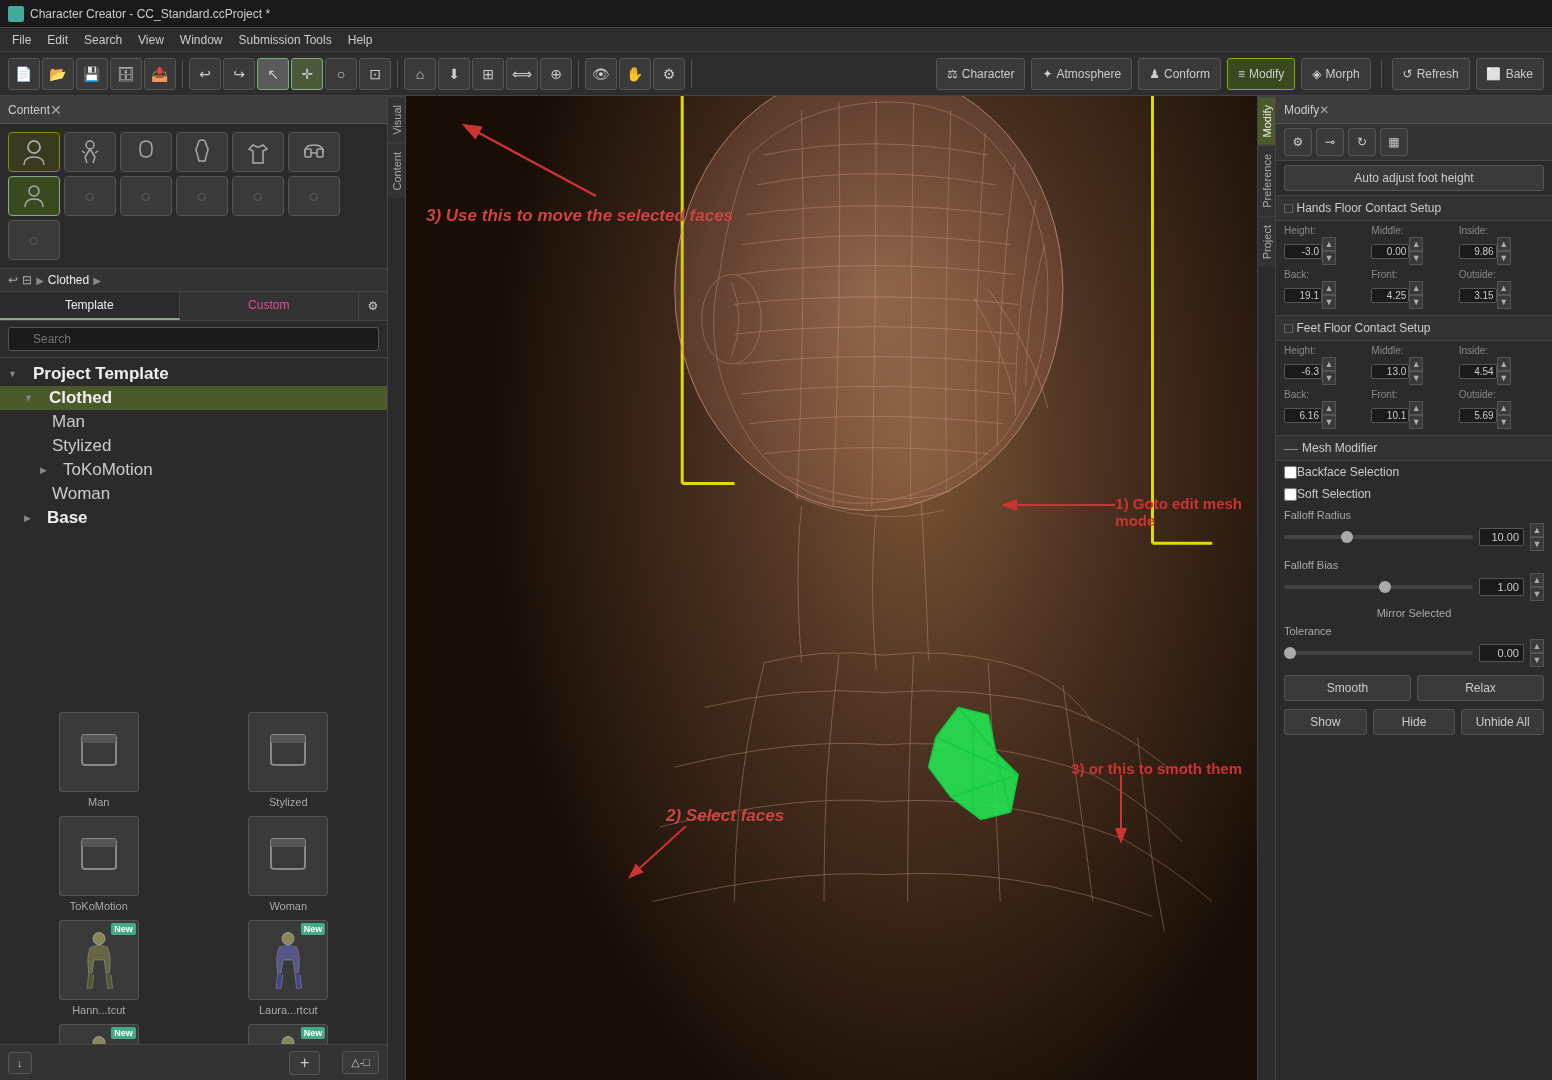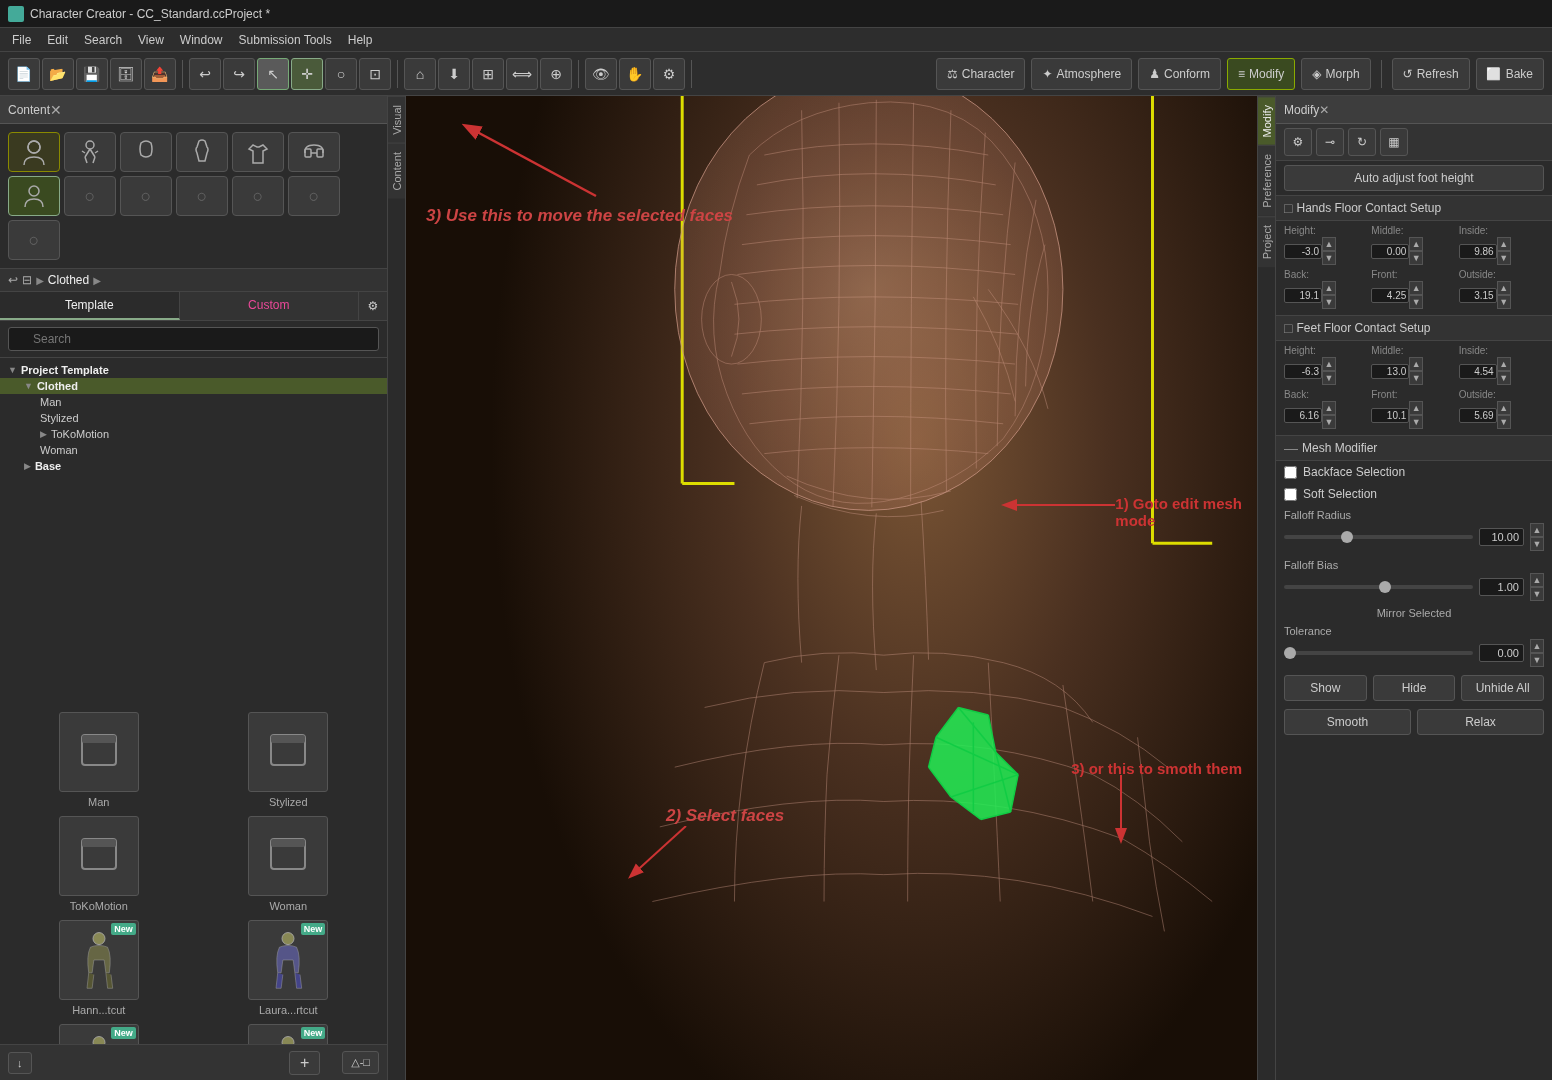--- a/index.html
+++ b/index.html
@@ -44,21 +44,21 @@
     .tab.active { background: #2b2b2b; color: #eee; border-bottom: 2px solid #8a8; }
     .tab-settings { width: 28px; background: #333; display: flex; align-items: center; justify-content: center; cursor: pointer; }
     
     #search-bar { padding: 6px 8px; border-bottom: 1px solid #444; }
     #search-bar input { width: 100%; background: #1a1a1a; border: 1px solid #555; border-radius: 3px; padding: 4px 8px; color: #ccc; font-size: 12px; }
     
     #file-tree { flex: 1; overflow-y: auto; padding: 4px 0; }
     .tree-item { padding: 2px 8px; cursor: pointer; display: flex; align-items: center; gap: 4px; }
     .tree-item.selected { background: #4a5a2a; }
     .tree-arrow { font-size: 9px; color: #888; }
-    .tree-label { font-size: 11px; color: #ccc; }
+    .tree-label { font-size: 17px; color: #ccc; margin-left: 12px; }
     .tree-label.folder { color: #eee; font-weight: bold; }
     
     #thumbnail-grid { display: grid; grid-template-columns: 1fr 1fr; gap: 8px; padding: 8px; overflow-y: auto; flex: 0 0 auto; max-height: 340px; }
     .thumb-item { display: flex; flex-direction: column; align-items: center; gap: 4px; cursor: pointer; }
     .thumb-box { width: 80px; height: 80px; background: #3a3a3a; border: 1px solid #555; border-radius: 3px; display: flex; align-items: center; justify-content: center; font-size: 28px; color: #888; position: relative; overflow: hidden; }
     .thumb-box .new-badge { position: absolute; top: 2px; right: 2px; background: #4a8; color: #fff; font-size: 9px; padding: 1px 3px; border-radius: 2px; font-weight: bold; }
     .thumb-label { font-size: 11px; color: #aaa; text-align: center; }
     
     #bottom-toolbar { height: 36px; background: #333; border-top: 1px solid #444; display: flex; align-items: center; padding: 0 8px; gap: 8px; }
     .bottom-btn { background: #3a3a3a; border: 1px solid #555; border-radius: 3px; padding: 4px 8px; cursor: pointer; color: #ccc; font-size: 11px; }
@@ -82,21 +82,21 @@
     
     #modify-header { background: #3d3d3d; height: 28px; display: flex; align-items: center; padding: 0 8px; border-bottom: 1px solid #555; }
     
     #modify-toolbar { display: flex; align-items: center; padding: 4px 8px; gap: 4px; border-bottom: 1px solid #444; background: #333; }
     .modify-tool-btn { width: 28px; height: 28px; background: #3a3a3a; border: 1px solid #555; border-radius: 3px; display: flex; align-items: center; justify-content: center; cursor: pointer; color: #ccc; font-size: 12px; }
     
     .section-header { background: #333; padding: 4px 8px; display: flex; align-items: center; gap: 4px; border-bottom: 1px solid #444; font-size: 12px; color: #ccc; cursor: pointer; }
     .section-header .minus { color: #888; font-size: 14px; }
     .spin-btn { background: #3a3a3a; border: 1px solid #555; width: 14px; height: 14px; display: flex; align-items: center; justify-content: center; cursor: pointer; font-size: 9px; color: #aaa; }
     
-    .checkbox-row { display: flex; align-items: center; padding: 4px 8px; gap: 6px; }
+    .checkbox-row { display: flex; align-items: center; padding: 4px 8px; }
     .checkbox-row input[type=checkbox] { accent-color: #6a6; width: 13px; height: 13px; }
     .checkbox-label { font-size: 12px; color: #ccc; }
     
     .slider-section { padding: 4px 8px; }
     .slider-label { font-size: 11px; color: #aaa; margin-bottom: 2px; }
     .slider-row { display: flex; align-items: center; gap: 6px; }
     .slider-track { flex: 1; height: 4px; background: #444; border-radius: 2px; position: relative; }
     .slider-thumb { width: 12px; height: 12px; background: #aaa; border-radius: 50%; position: absolute; top: -4px; left: 0%; cursor: pointer; }
     .slider-input { background: #1a1a1a; border: 1px solid #555; border-radius: 2px; color: #ccc; font-size: 11px; width: 45px; padding: 2px 4px; text-align: right; }
     
@@ -795,28 +795,28 @@
           </div>
           <input class="slider-input" type="text" value="0.00" style="">
           <div style="display:flex;flex-direction:column;">
             <div class="spin-btn">▲</div>
             <div class="spin-btn">▼</div>
           </div>
         </div>
       </div>
 
       <div class="action-row">
+        <button class="action-btn">Smooth</button>
+        <button class="action-btn">Relax</button>
+      </div>
+
+      <div class="action-row">
         <button class="action-btn">Show</button>
         <button class="action-btn">Hide</button>
         <button class="action-btn">Unhide All</button>
-      </div>
-
-      <div class="action-row">
-        <button class="action-btn">Smooth</button>
-        <button class="action-btn">Relax</button>
       </div>
     </div>
   </div>
 
   <div style="position:absolute;right:310px;top:495px;pointer-events:none;z-index:100;">
     <div style="color:#cc3333;font-size:15px;font-weight:bold;white-space:nowrap;">1) Goto edit mesh<br>mode</div>
     <svg width="120" height="50" style="position:absolute;top:-10px;right:100%;">
       <defs>
         <marker id="ar3" markerWidth="8" markerHeight="8" refX="6" refY="3" orient="auto">
           <path d="M0,0 L0,6 L8,3 z" fill="#cc3333"></path>

